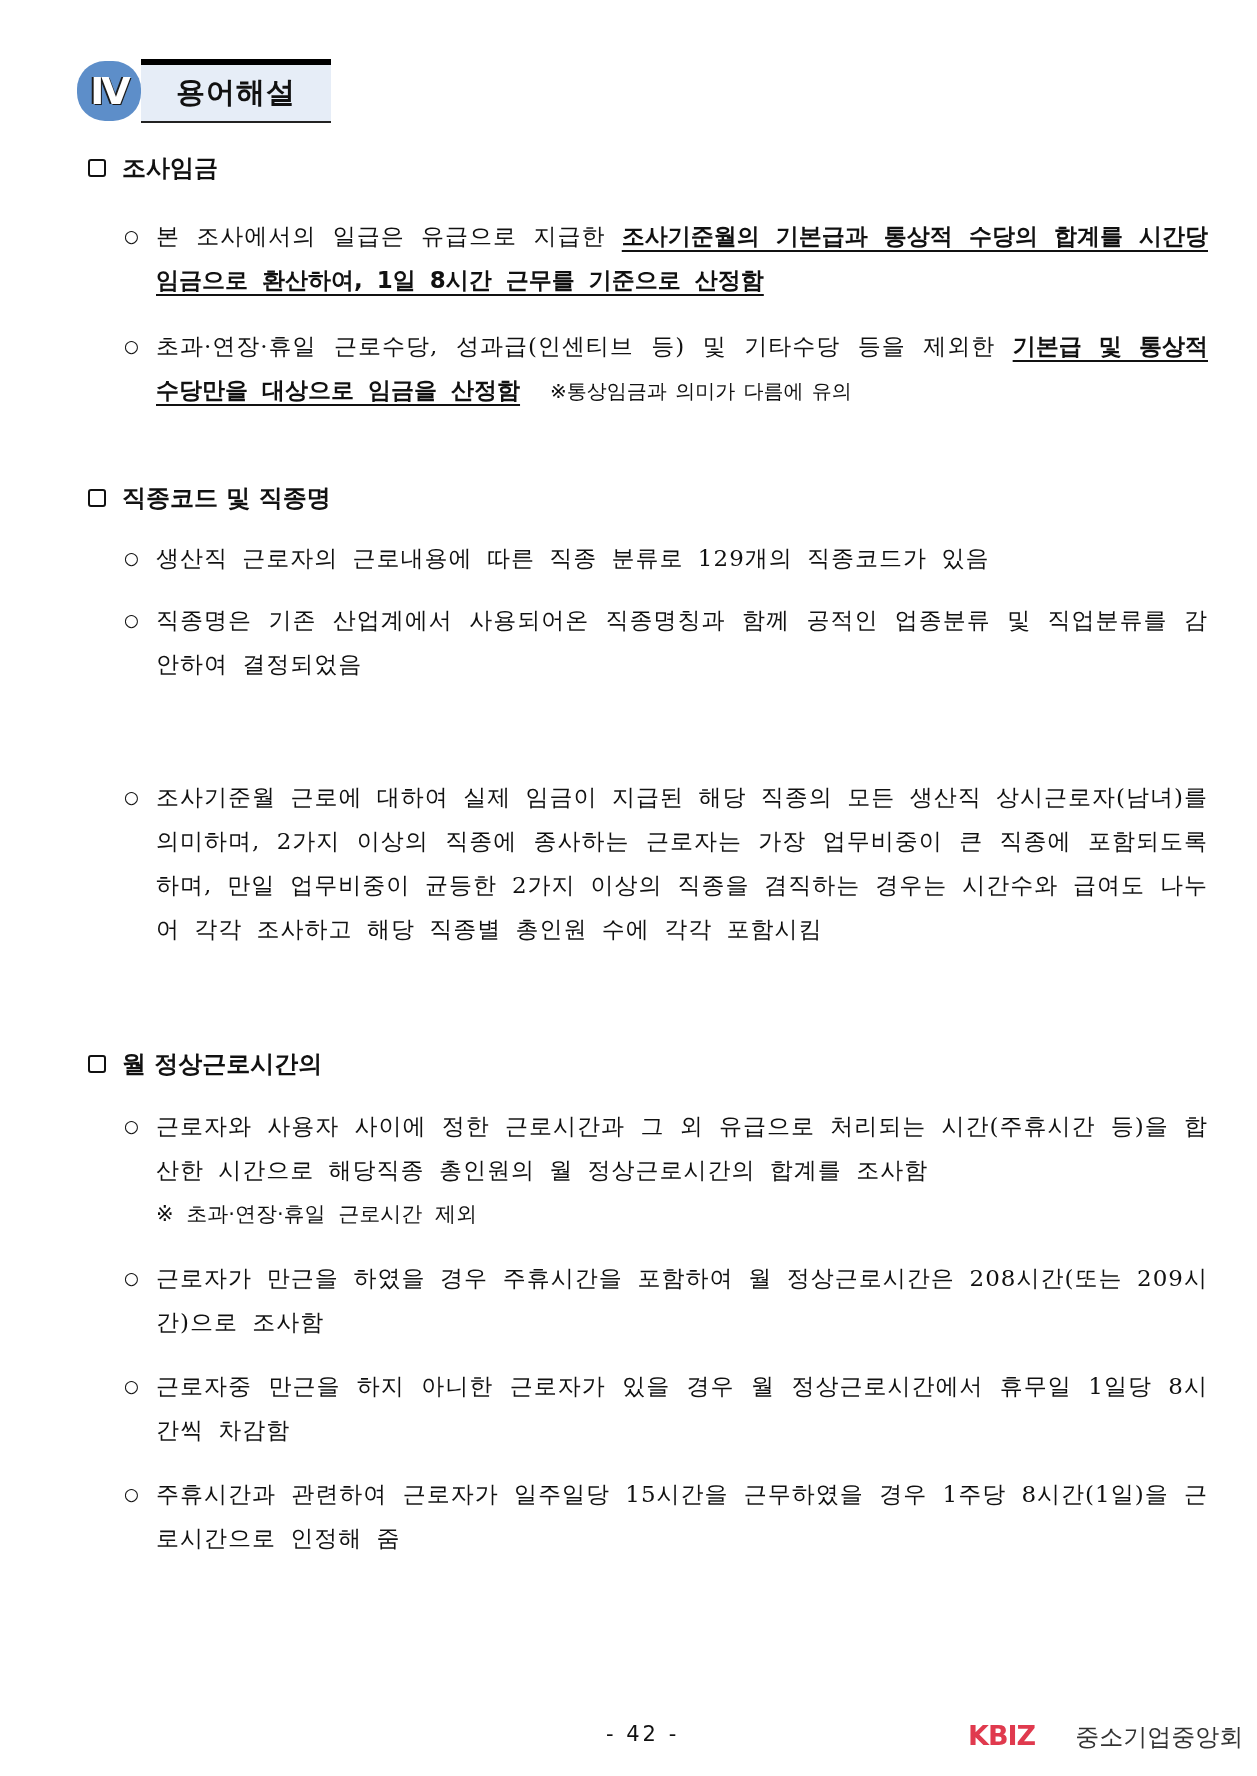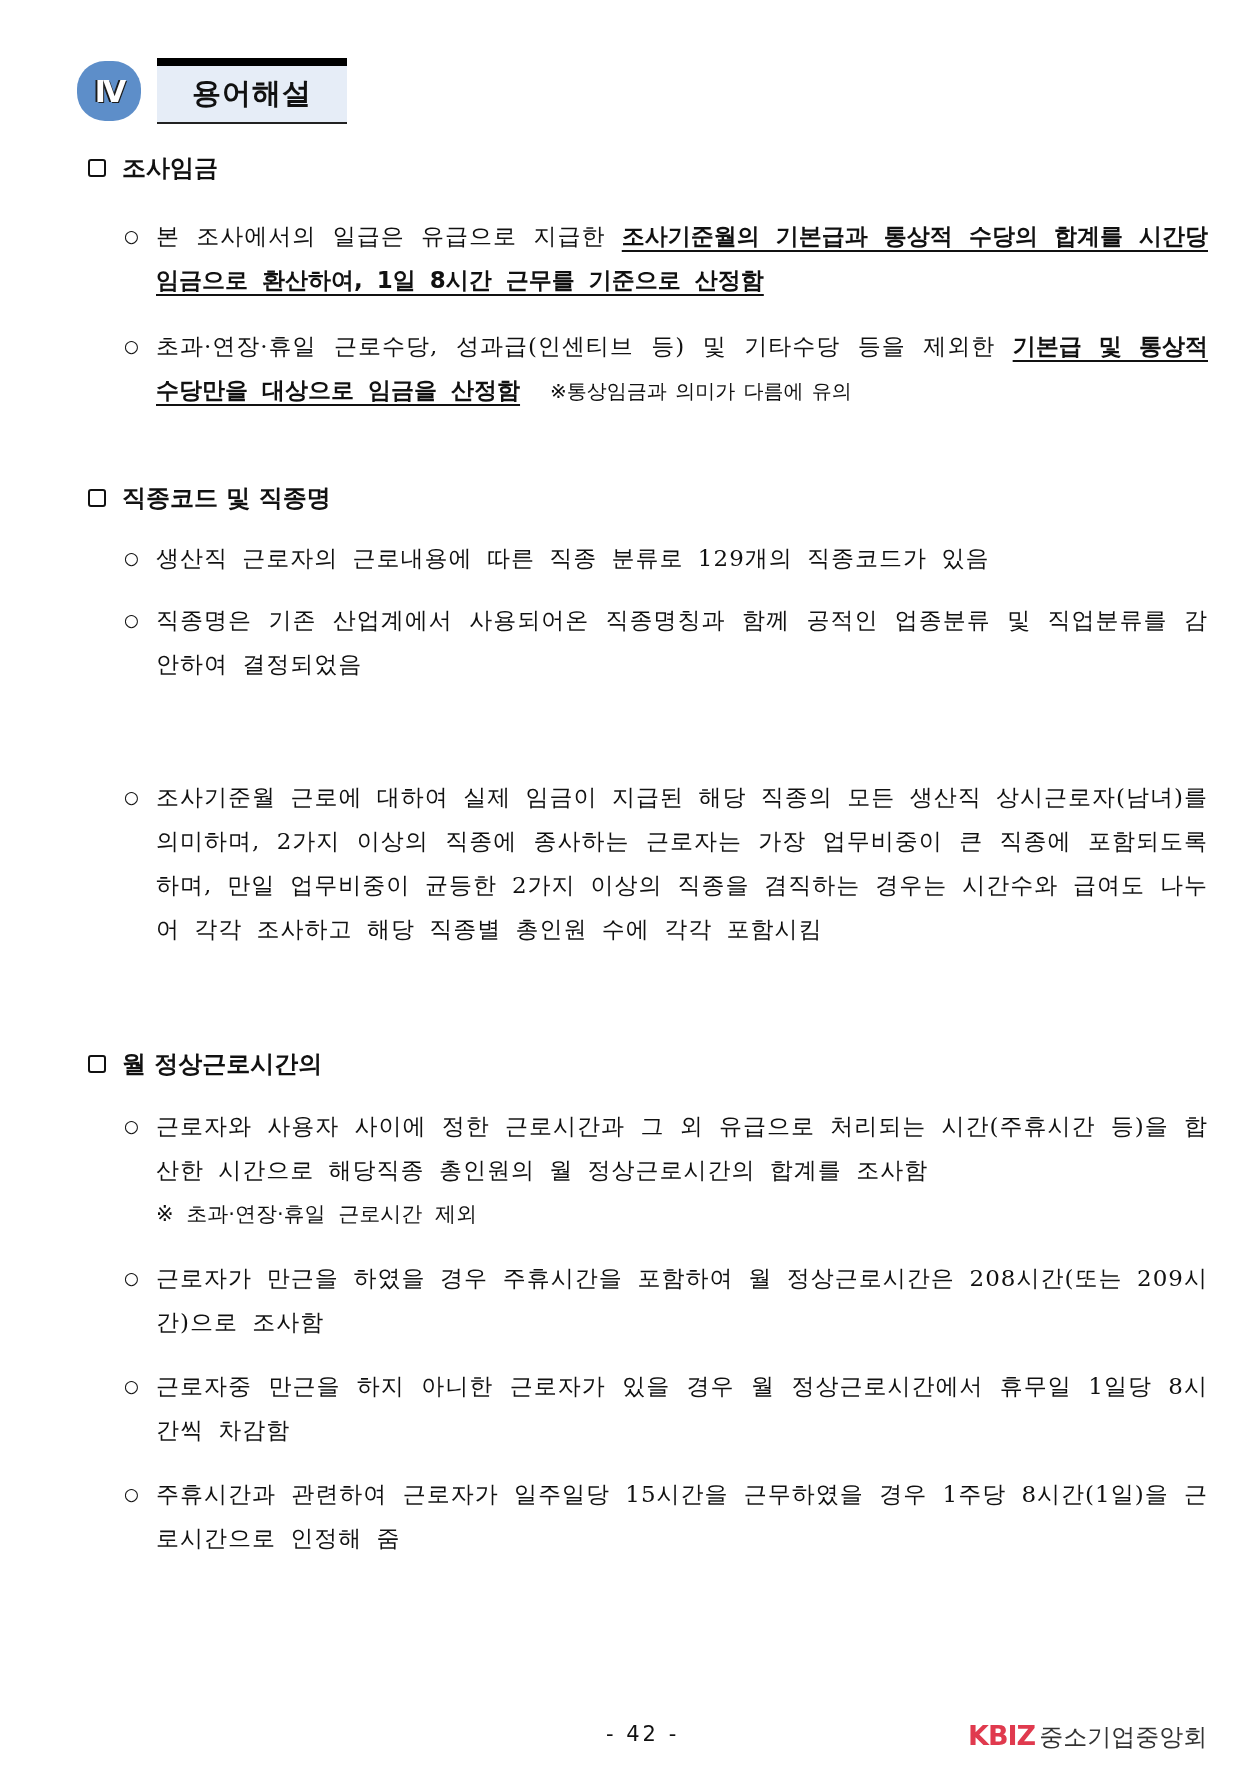--- a/index.html
+++ b/index.html
@@ -1,35 +1,35 @@
 <!DOCTYPE html>
 <html><head>
 <meta charset="utf-8">
 <style>
   html, body { margin: 0; padding: 0; background: #ffffff; }
   body { width: 1257px; height: 1776px; position: relative; overflow: hidden;
          font-family: "DejaVu Serif", "Liberation Serif", serif; color: #111; }
   .page-header { position: absolute; left: 77px; top: 61px; height: 60px; display: flex; align-items: center; }
   .chapter-badge { width: 64px; height: 60px; background: #5d8ec9; display: flex; align-items: center; justify-content: center;
-                   font-family: "DejaVu Sans", sans-serif; font-weight: bold; font-size: 30px; color: #fff;
+                   font-family: "DejaVu Sans", sans-serif; font-weight: bold; font-size: 38px; color: #fff;
                    text-shadow: -2px 0 0 #1b1b1b, 1px 1px 0 #1b1b1b; letter-spacing: -3px; border-radius: 28px; }
-  .chapter-title-box { margin-left: 16px; width: 190px; height: 56px; background: #e6edf7;
-                       border-top: 8px solid #000000; border-bottom: 2px solid #222;
+  .chapter-title-box { margin-left: 0; width: 190px; height: 56px; background: #e6edf7;
+                       border-top: 6px solid #000000; border-bottom: 2px solid #222;
                        display: flex; align-items: center; justify-content: center;
                        font-family: "DejaVu Sans", sans-serif; font-weight: bold; font-size: 29px; letter-spacing: 1px; }
   .section { position: absolute; left: 88px; width: 1120px; }
   .section-heading { display: flex; align-items: center; font-family: "DejaVu Sans", sans-serif; font-weight: bold; font-size: 24px; height: 40px; }
   .sq { width: 18px; height: 18px; border: 2.5px solid #111; border-radius: 3px; margin-right: 16px; box-sizing: border-box; }
   .bullet { position: relative; padding-left: 68px; font-size: 23px; line-height: 44px; text-align: justify; width: 1052px; letter-spacing: 1px; word-spacing: 6px; }
   .bullet .dot { position: absolute; left: 36px; top: 0; font-family: "DejaVu Sans", sans-serif; font-size: 17px; }
   .emph { font-family: "DejaVu Sans", sans-serif; font-weight: bold; text-decoration: underline; text-underline-offset: 6px; text-decoration-thickness: 2px; letter-spacing: 0px; }
   .note-inline { font-family: "DejaVu Sans", sans-serif; font-size: 20px; margin-left: 30px; letter-spacing: 0; word-spacing: 2px; }
   .note-line { font-family: "DejaVu Sans", sans-serif; font-size: 21px; letter-spacing: 0; }
   .footer-page { position: absolute; left: 598px; top: 1722px; font-family: "DejaVu Sans", sans-serif; font-size: 21px; letter-spacing: 3px; margin-left: 8px; }
-  .footer-logo { position: absolute; left: 968px; top: 1720px; display: flex; align-items: baseline; }
+  .footer-logo { position: absolute; left: 968px; top: 1720px; display: flex; align-items: baseline; gap: 36px; }
   .logo-kbiz { font-family: "DejaVu Sans", sans-serif; font-weight: bold; font-size: 27px; color: #e03a4e; letter-spacing: -1px; }
   .logo-name { font-family: "DejaVu Sans", sans-serif; font-size: 24px; color: #333; margin-left: 4px; }
 </style>
 </head>
 <body>
 
 <div class="page-header">
   <div class="chapter-badge">IV</div>
   <div class="chapter-title-box">용어해설</div>
 </div>

